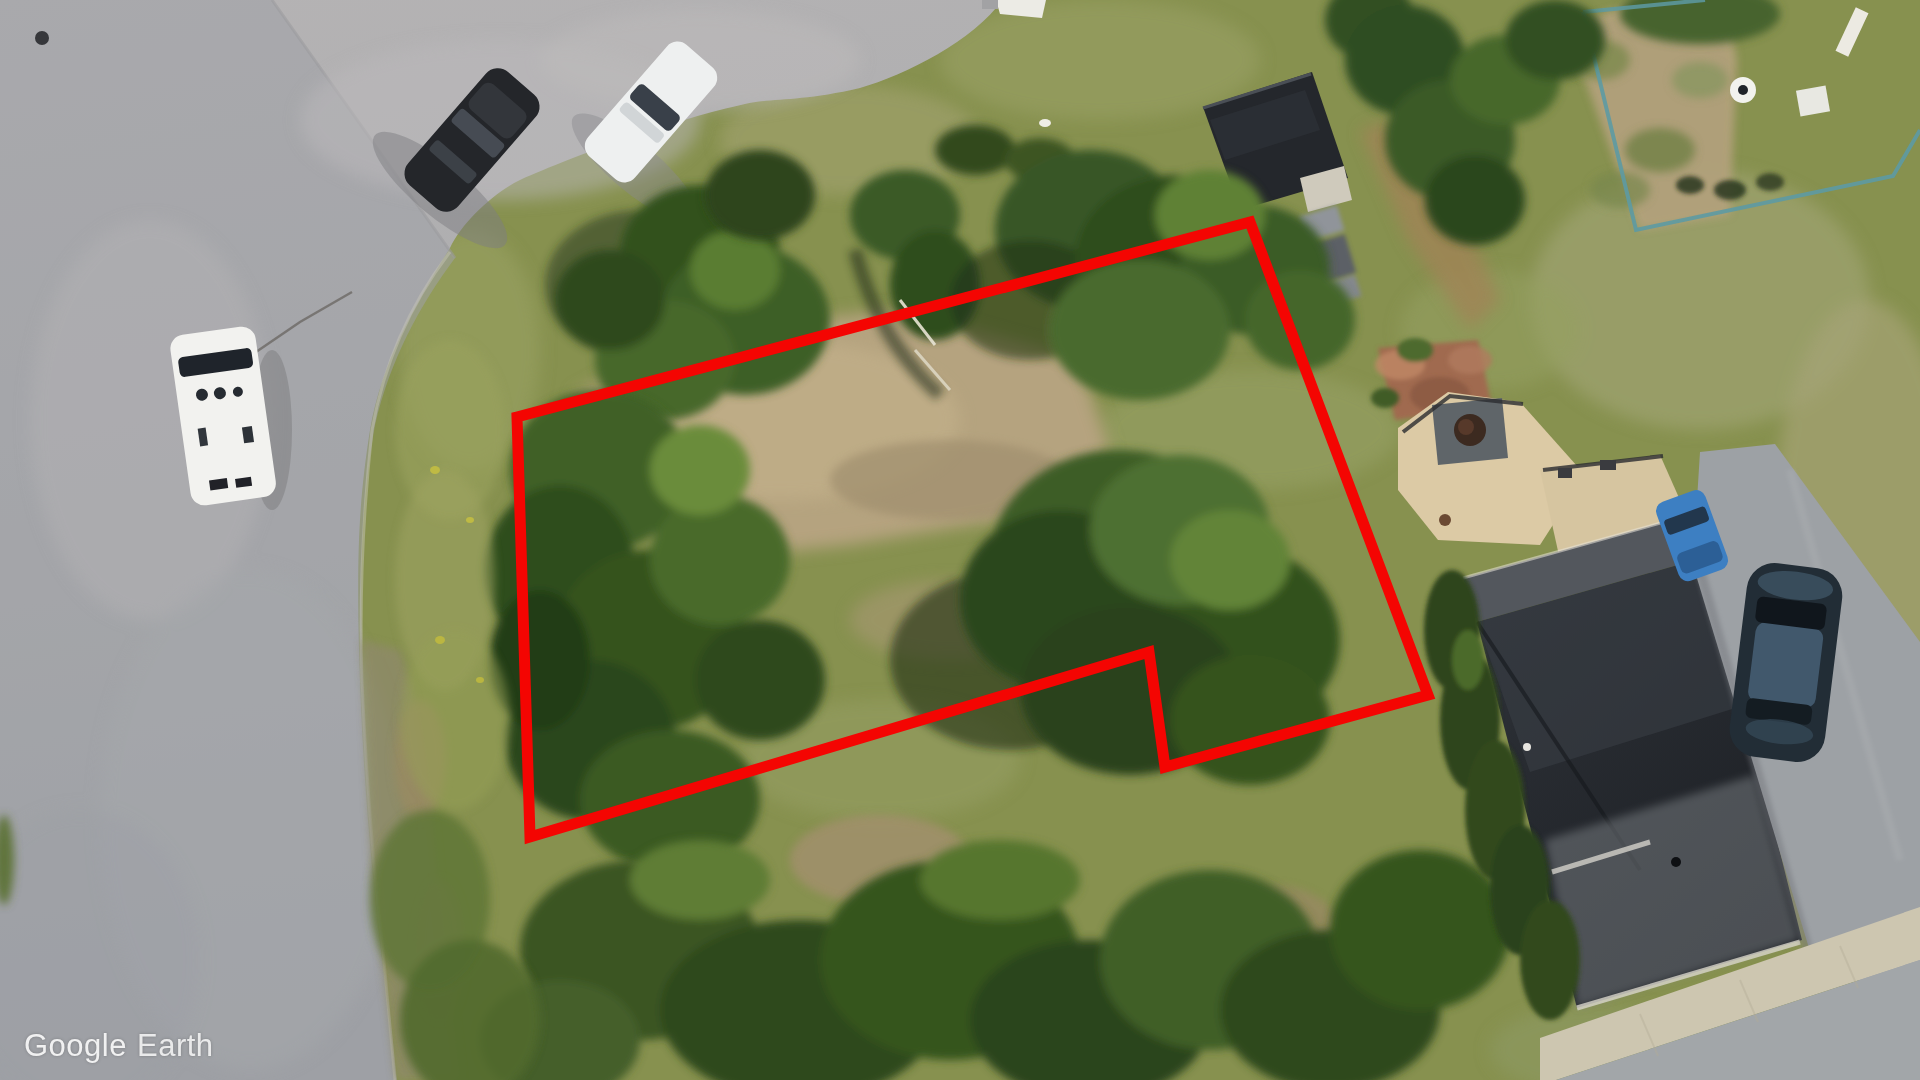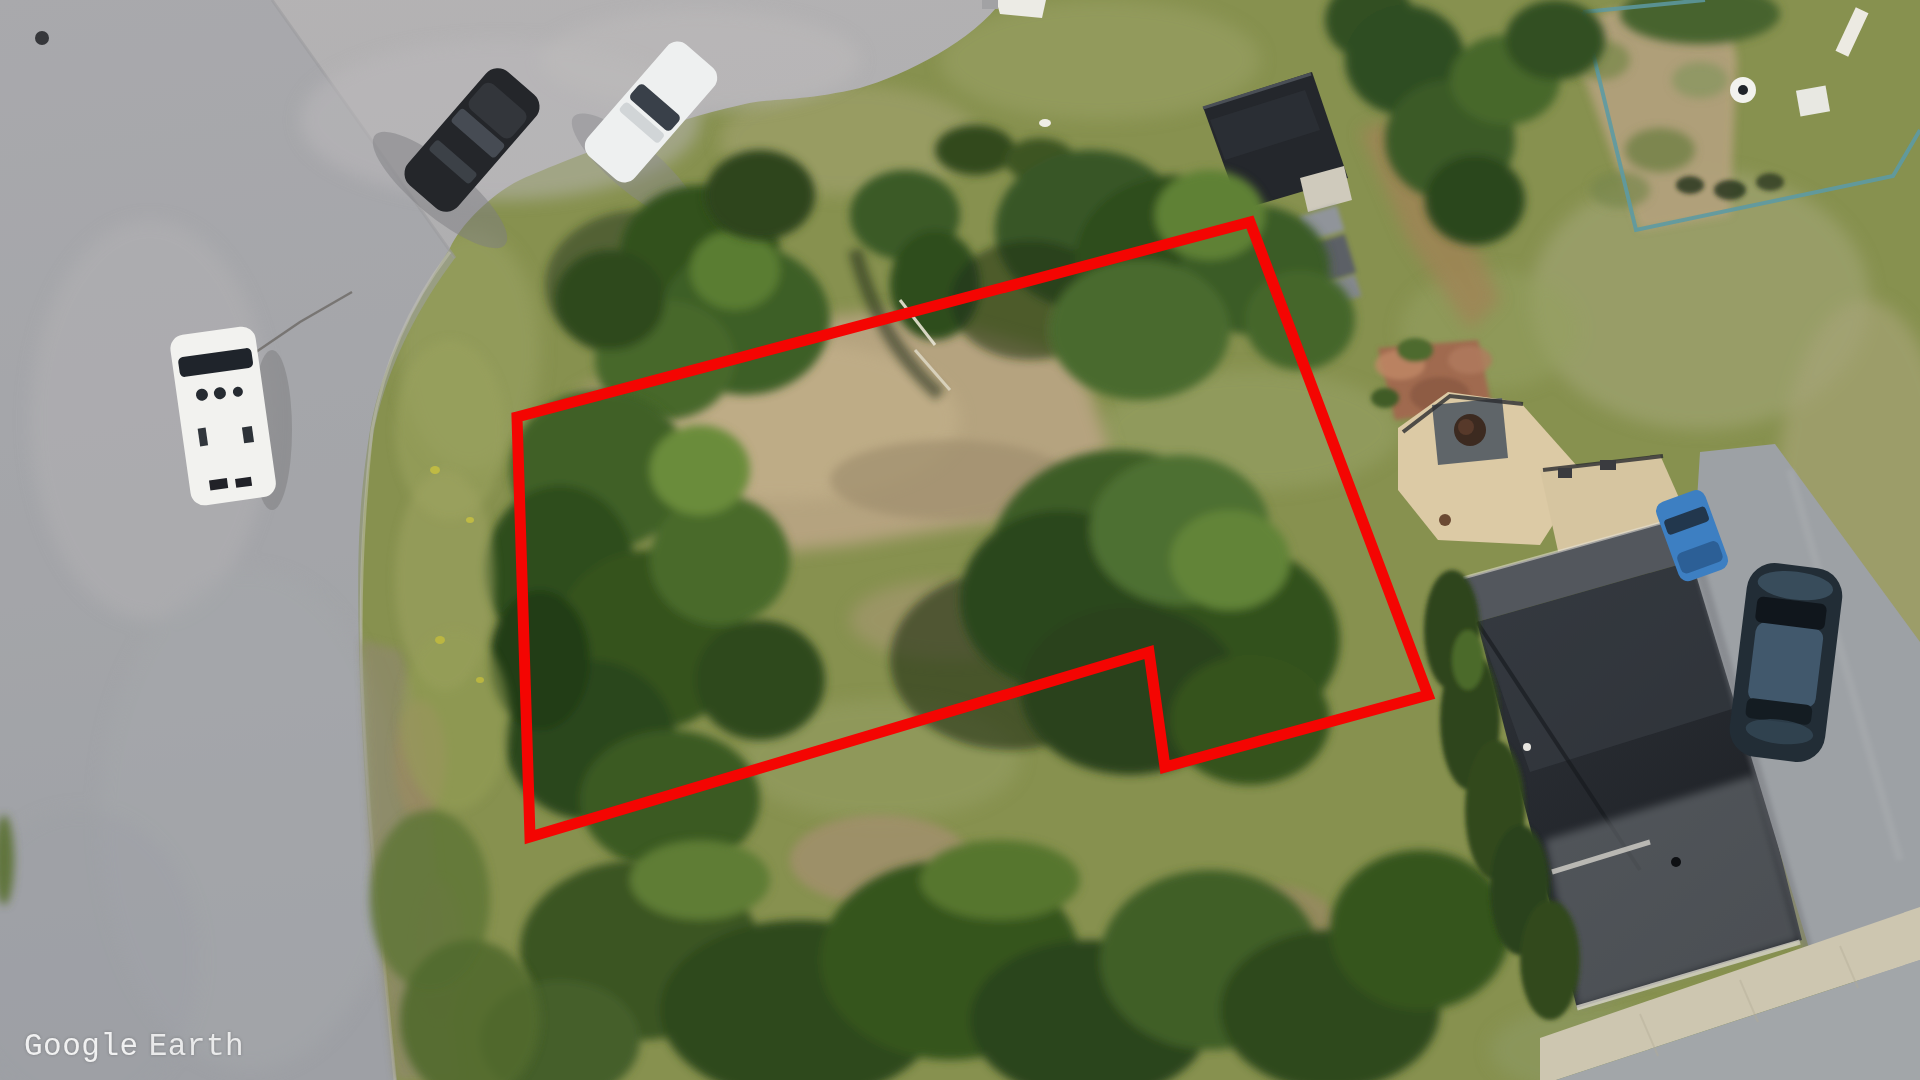--- a/index.html
+++ b/index.html
@@ -1,16 +1,16 @@
 <!DOCTYPE html>
 <html><head>
 <meta charset="utf-8">
 <style>
   html,body{margin:0;padding:0;background:#000;}
-  .stage{position:relative;width:1920px;height:1080px;overflow:hidden;font-family:Liberation Mono, monospace;}
+  .stage{position:relative;width:1920px;height:1080px;overflow:hidden;font-family:Liberation Sans, sans-serif;}
   .stage svg{position:absolute;inset:0;display:block;}
   .watermark{position:absolute;left:24px;bottom:16px;font-size:31px;letter-spacing:.5px;
     color:rgba(255,255,255,.88);text-shadow:0 0 3px rgba(60,60,60,.35);user-select:none;}
   .watermark .product{margin-left:10px;color:rgba(255,255,255,.82);}
 </style>
 </head>
 <body>
 
 <div class="stage">
 <svg viewBox="0 0 1920 1080" width="1920" height="1080">

